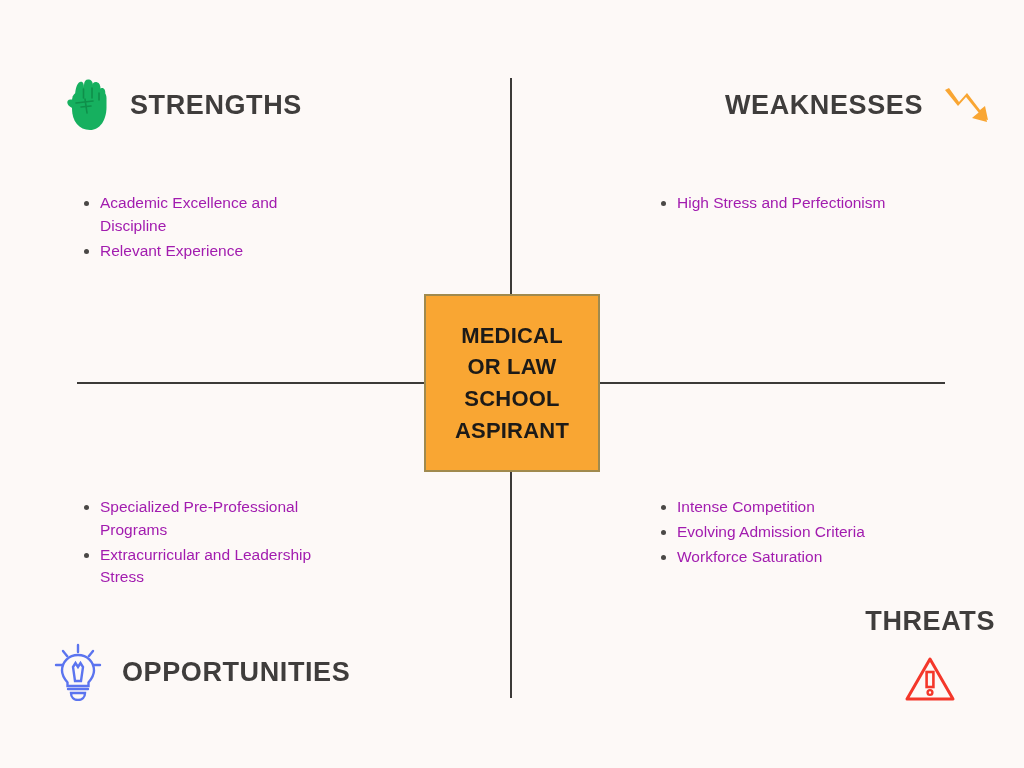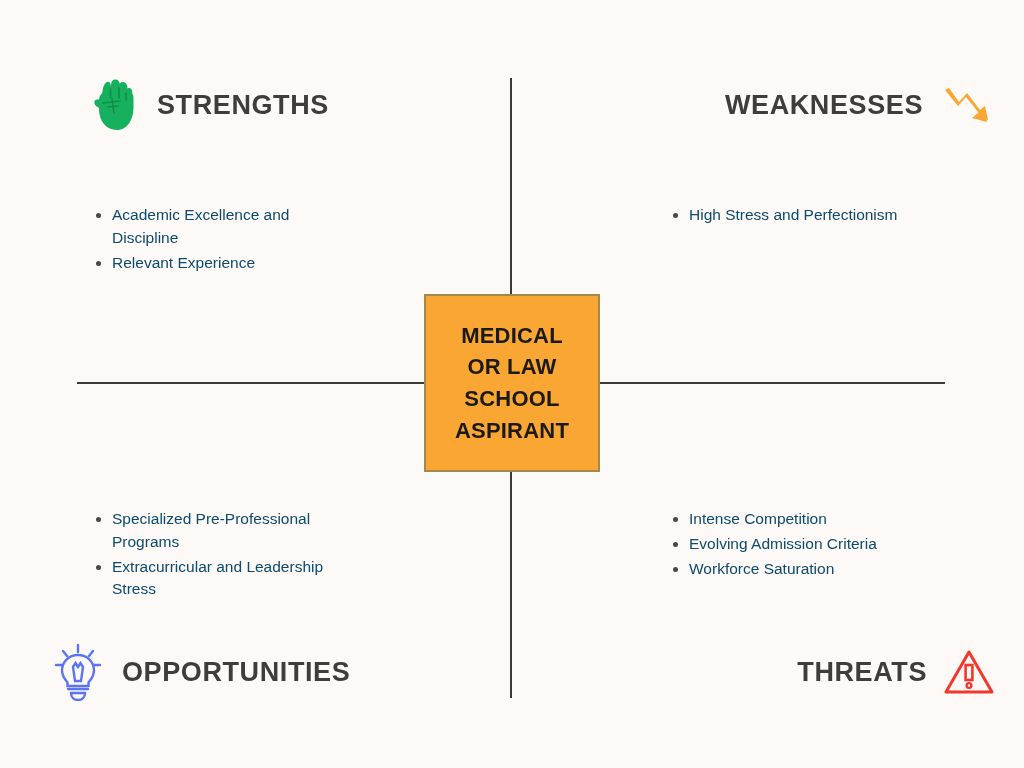--- a/index.html
+++ b/index.html
@@ -72,32 +72,32 @@
     width: 56px;
     height: 58px;
     flex: 0 0 auto;
     display: flex;
     align-items: center;
     justify-content: center;
   }
   .icon-box.small { width: 52px; height: 52px; }
 
   
-  .q-strengths .quad-header   { position: absolute; left: 27px;  top: 0; }
+  .q-strengths .quad-header   { position: absolute; left: 0;  top: 0; }
   .q-weaknesses .quad-header  { position: absolute; right: 0px;  top: 0; }
   .q-opportunities .quad-header { position: absolute; left: 0px; bottom: 0; }
-  .q-threats .quad-header     { position: absolute; right: 0px;  bottom: 0; }
+  .q-threats .quad-header     { position: absolute; right: 0px;  bottom: 0; flex-direction: column; }
 
   
   ul.bullets {
     list-style: none;
-    margin: 12px;
+    margin: 0;
     padding: 0;
     font-size: 15.5px;
-    color: #0c4a6e;
+    color: #a21caf;
     line-height: 1.47;
   }
   ul.bullets li {
     position: relative;
     padding-left: 22px;
     margin-bottom: 2px;
     max-width: 240px;
   }
   ul.bullets li::before {
     content: "";

